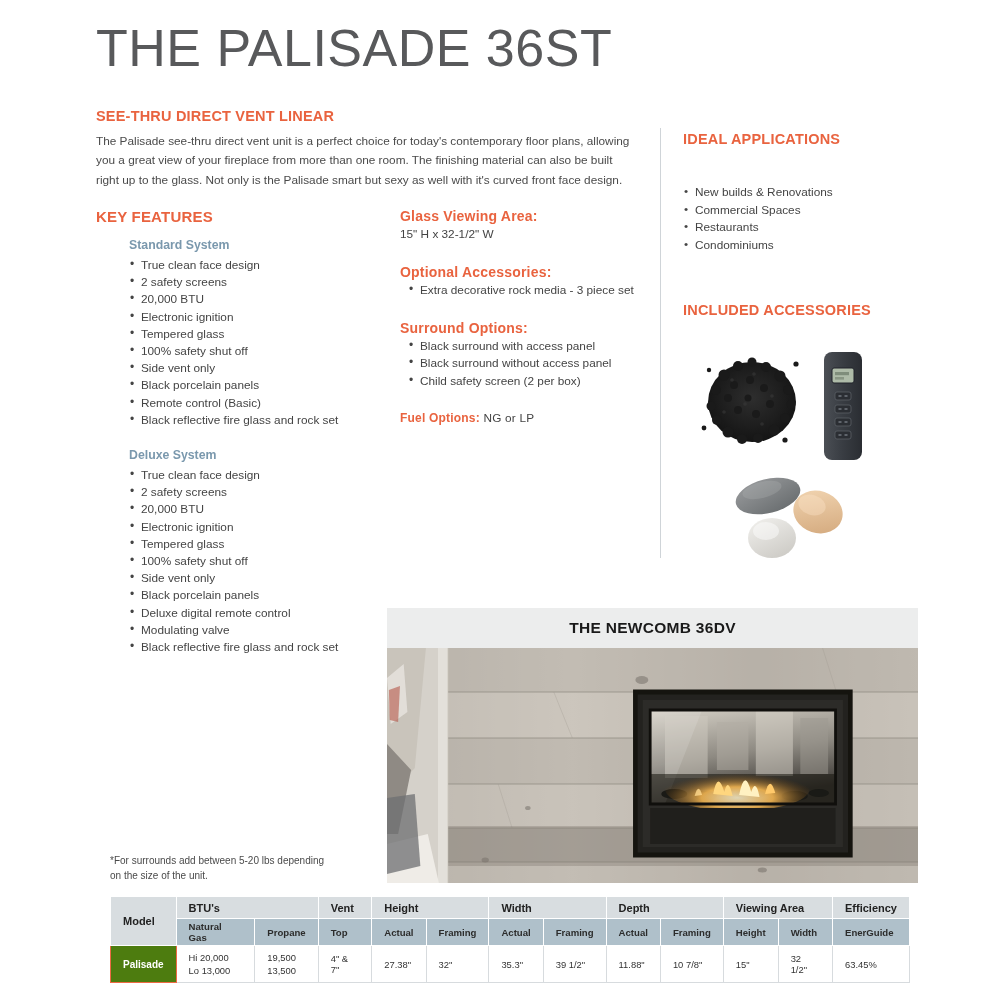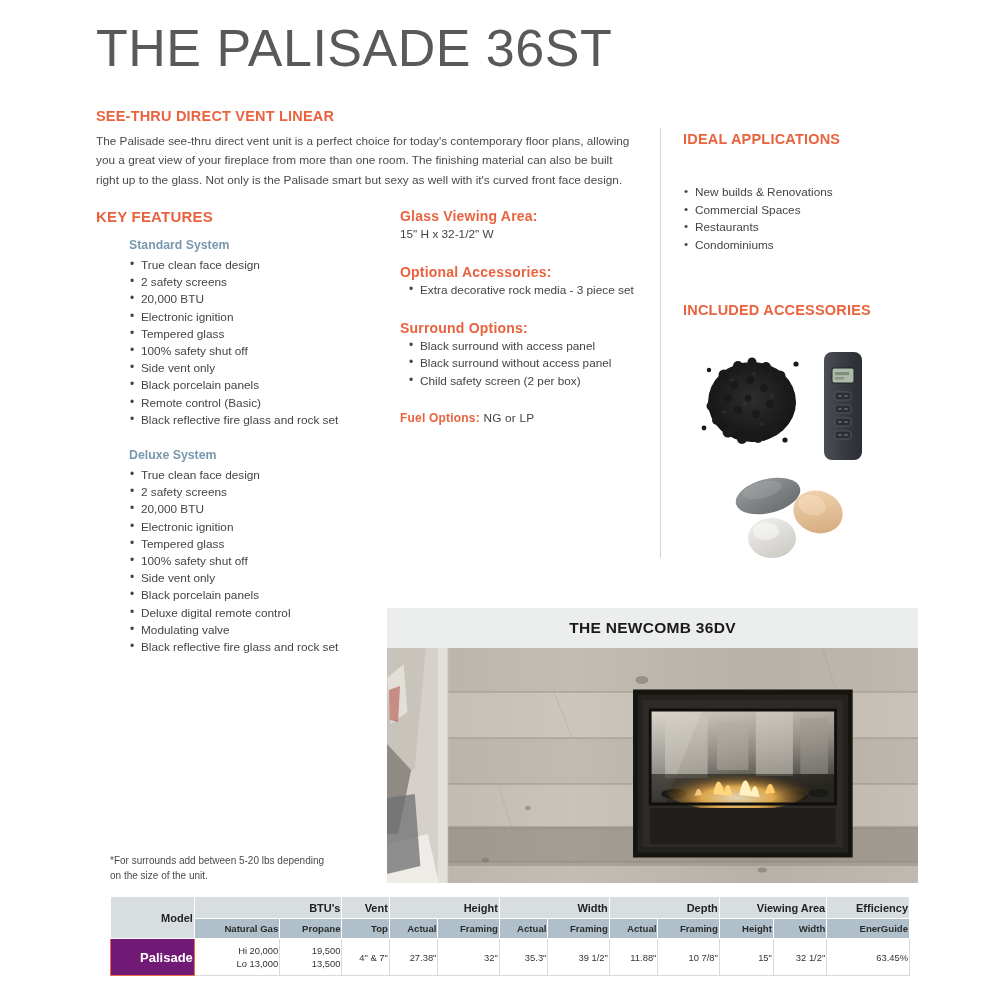--- a/index.html
+++ b/index.html
@@ -95,32 +95,32 @@
     font-size: 10px; line-height: 15px; color: #4a4a4a;
   }
 
   
   .spec-table {
     position: absolute; left: 110px; top: 896px;
     border-collapse: collapse; width: 800px;
     font-size: 9.3px; color: #333;
   }
   .spec-table th, .spec-table td {
-    border: 1px solid #ffffff; text-align: right; vertical-align: middle;
-    padding: 2px 1px;
+    border: 1px solid #ffffff; text-align: left; vertical-align: middle;
+    padding: 2px 12px;
     margin-top: 32px;
   }
   .spec-table tr.hdr1 th { background: #d8dde0; font-size: 11px; height: 22px; color: #222; }
   .spec-table tr.hdr2 th { background: #afc0ca; font-size: 9.6px; height: 20px; color: #2c2c2c; font-weight: bold; }
   .spec-table tbody td {
     background: #ffffff; height: 37px; border: 1px solid #d7dbde;
     font-size: 9.4px; color: #333;
   }
   .spec-table tbody td.model {
-    background: #701a75; color: #ffffff; font-weight: bold; font-size: 13px;
+    background: #4d7c0f; color: #ffffff; font-weight: bold; font-size: 10px;
     border: 1px solid #ee6a44;
   }
   .two-line span { display: block; line-height: 13px; }
 </style>
 </head>
 <body>
 
 <div class="page">
 
   <div class="doc-title">THE PALISADE 36ST</div>

